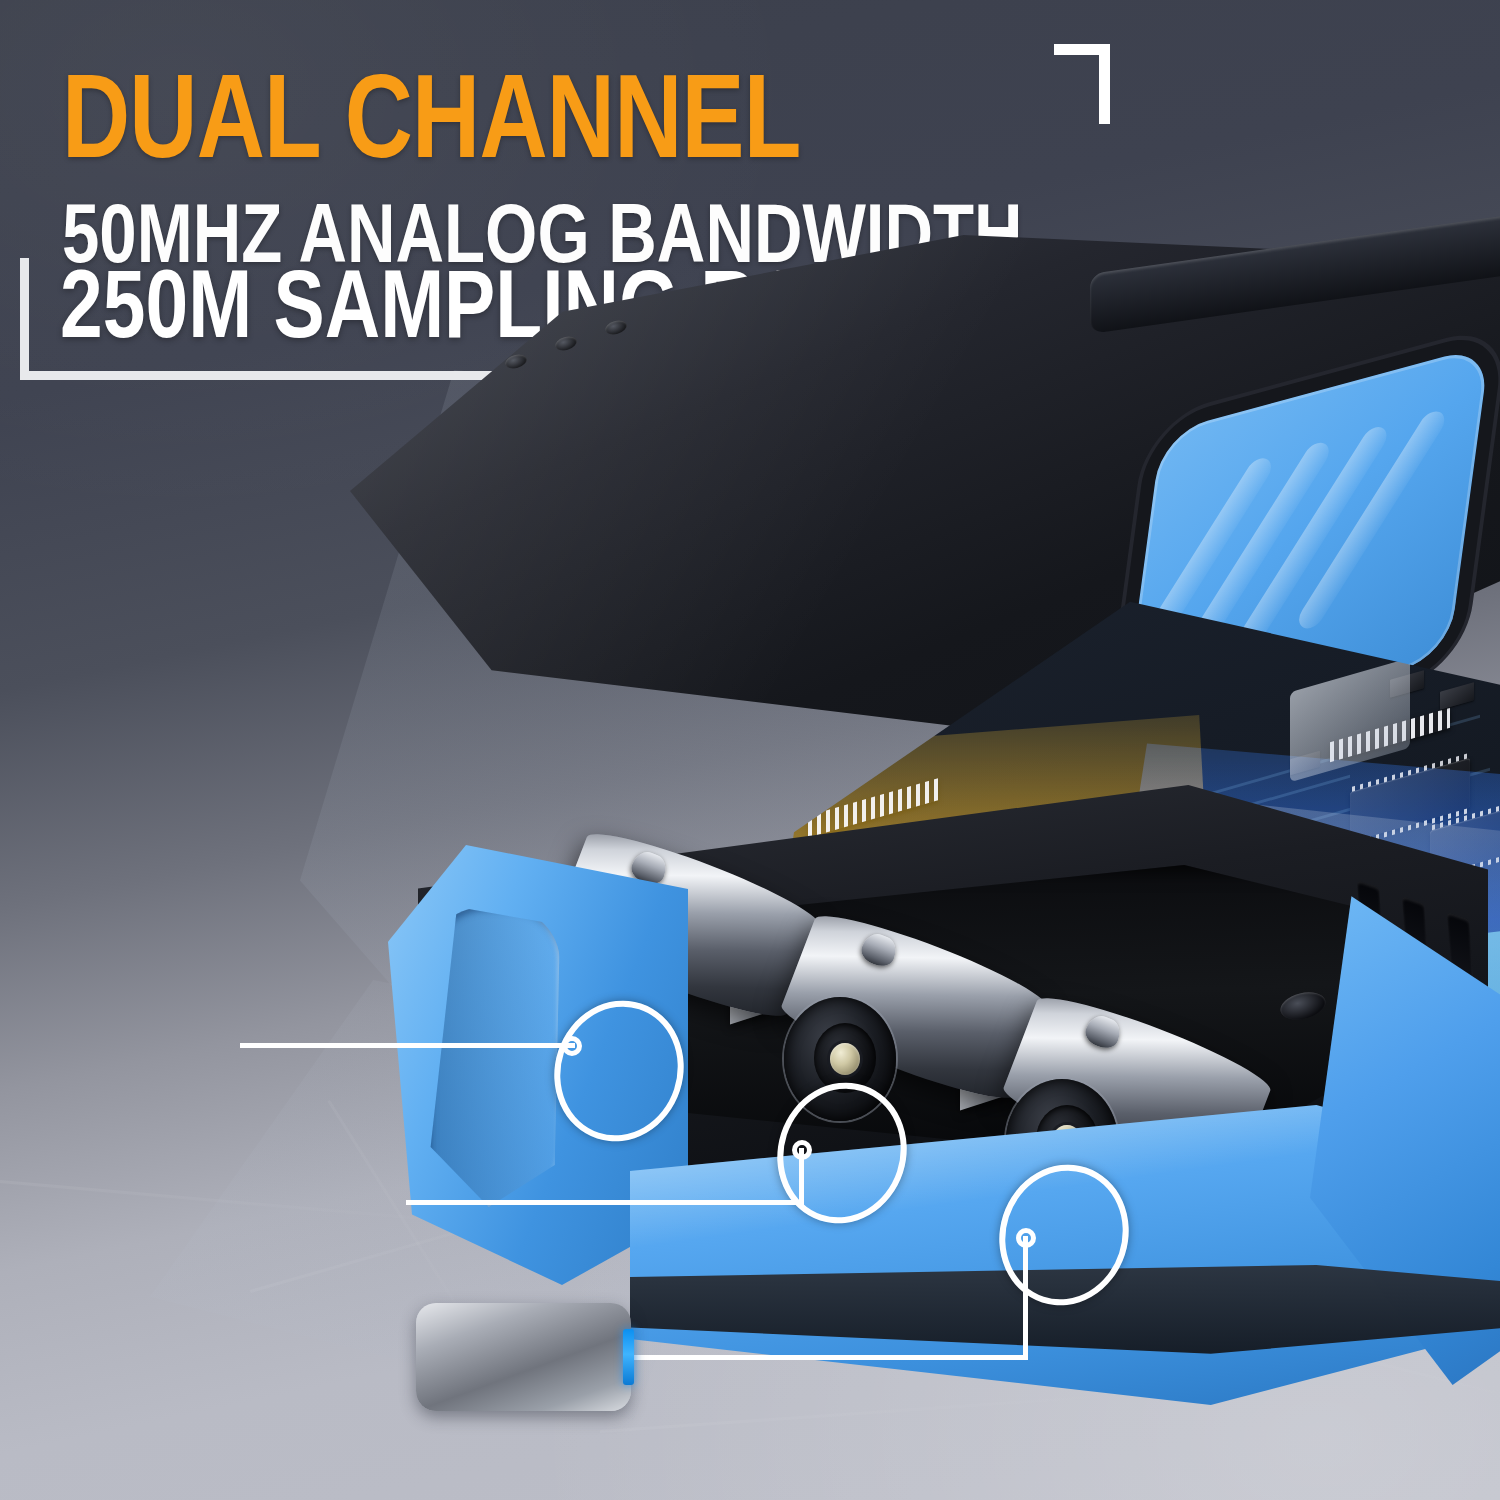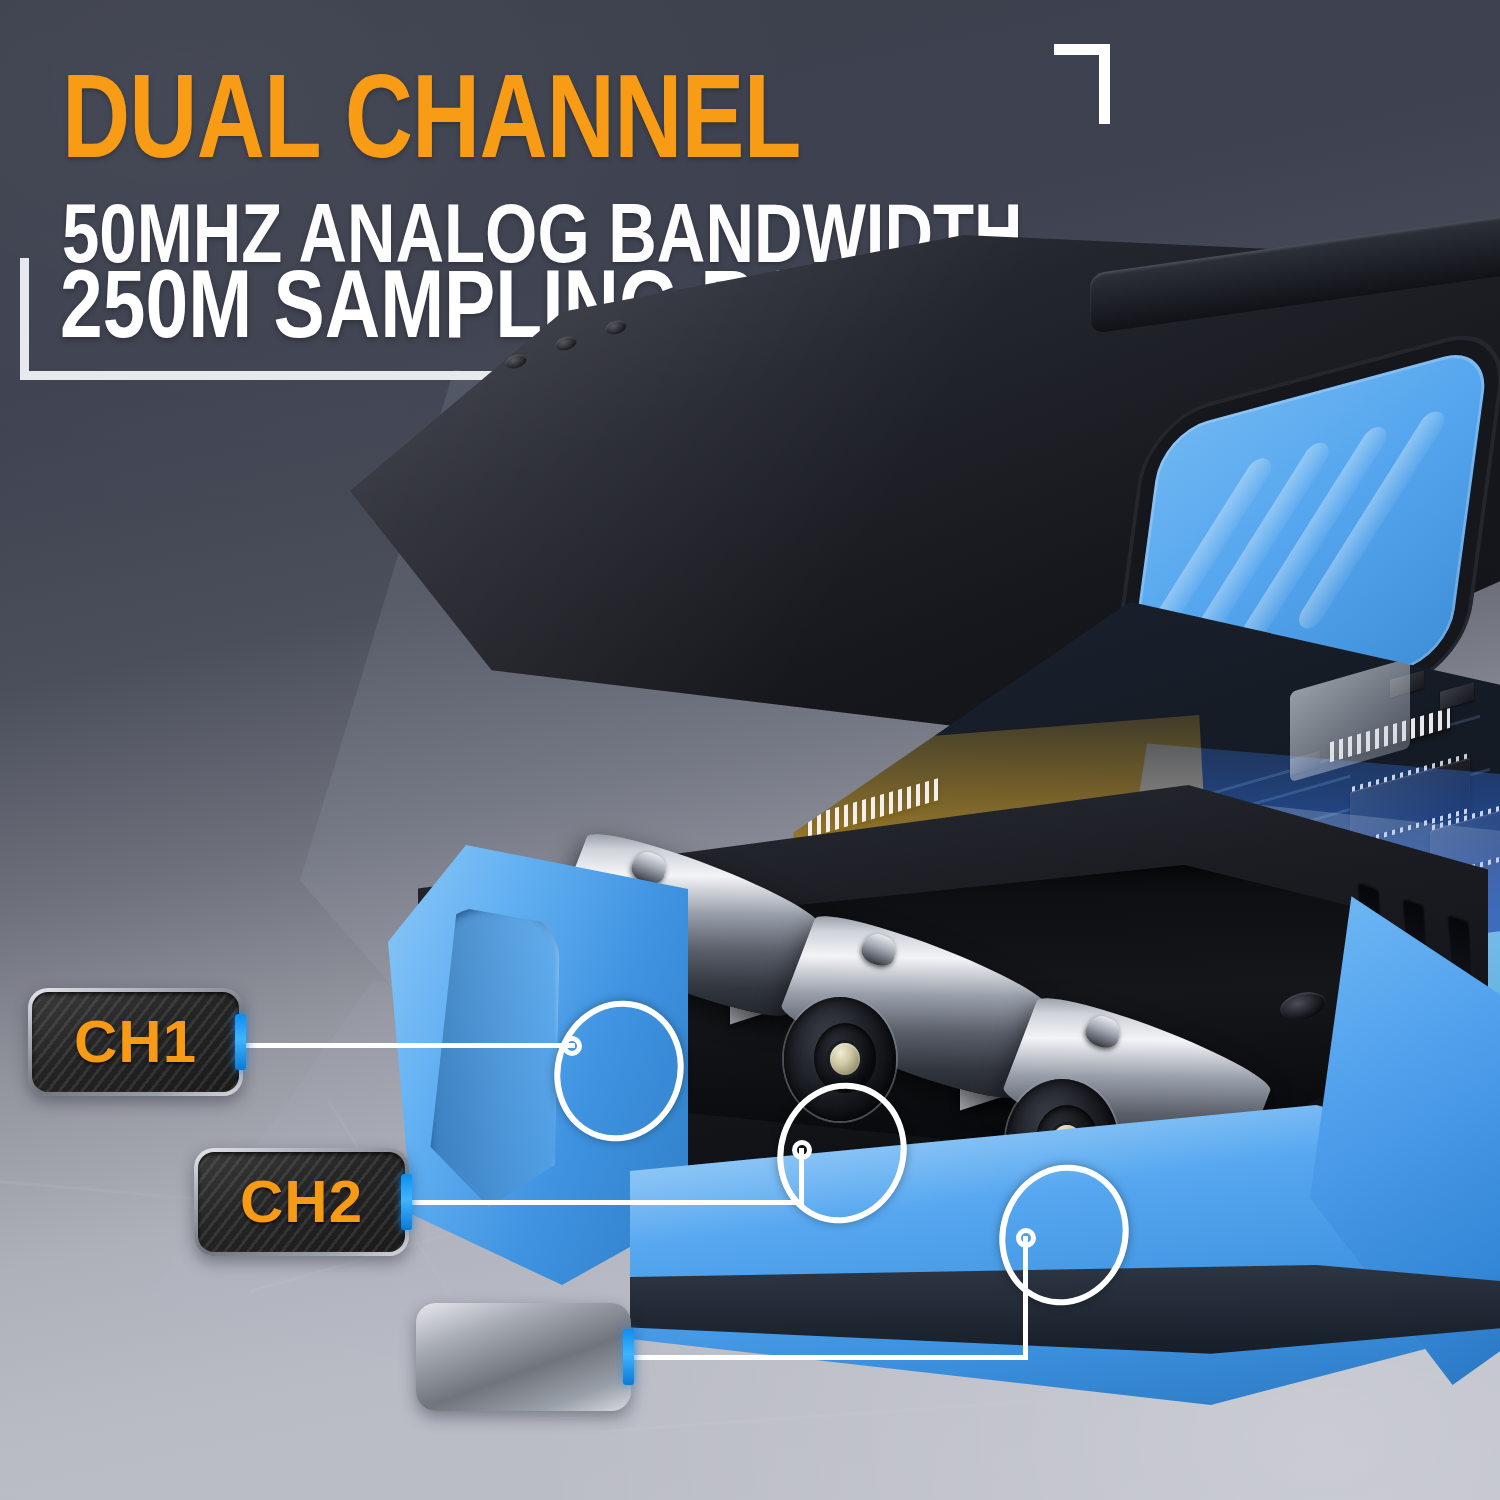--- a/index.html
+++ b/index.html
@@ -563,31 +563,19 @@
   <div class="ring-anchor" style="left:1016px; top:1228px;"></div>
 
   <div class="lead-h" style="left:240px; top:1043px; width:335px;"></div>
 
   <div class="lead-h" style="left:406px; top:1200px; width:398px;"></div>
   <div class="lead-v" style="left:799px; top:1148px; height:57px;"></div>
 
   <div class="lead-h" style="left:628px; top:1355px; width:400px;"></div>
   <div class="lead-v" style="left:1023px; top:1236px; height:124px;"></div>
 
-  <div class="badge" style="left:28px; top:988px; width:215px; height:108px;">
-    <div class="badge-inner">
-      <span class="badge-label">CH1</span>
-    </div>
-    <div class="badge-tab" style="top:26px;"></div>
-  </div>
-
-  <div class="badge" style="left:194px; top:1148px; width:215px; height:108px;">
-    <div class="badge-inner">
-      <span class="badge-label">CH2</span>
-    </div>
-    <div class="badge-tab" style="top:26px;"></div>
-  </div>
+
 
   <div class="badge" style="left:416px; top:1303px; width:215px; height:108px;">
     <div class="badge-tab" style="top:26px;"></div>
   </div>
 
 </div>
 
 </body></html>

